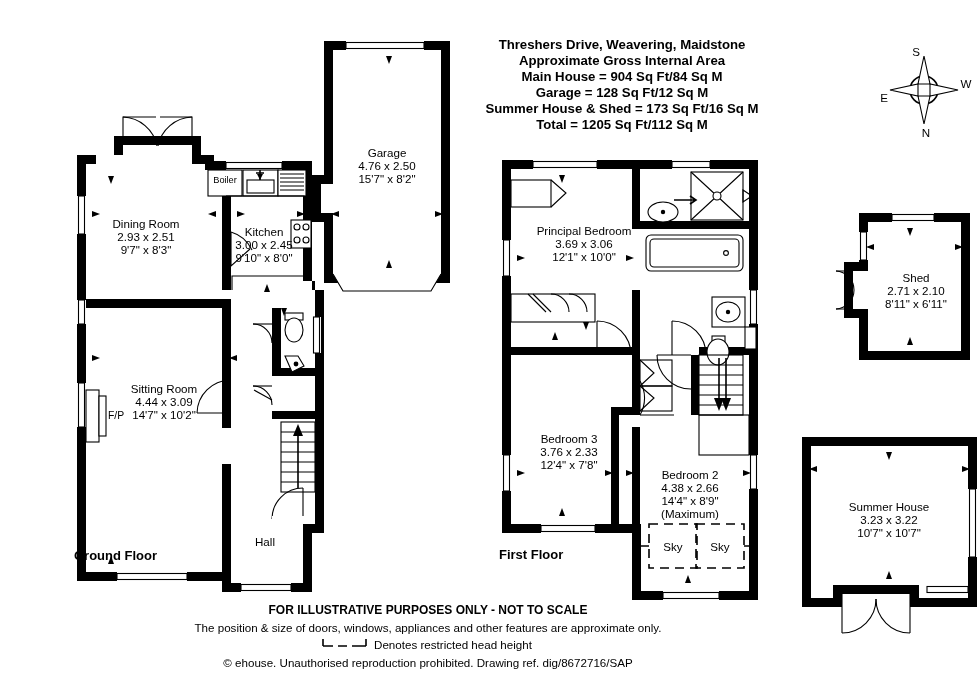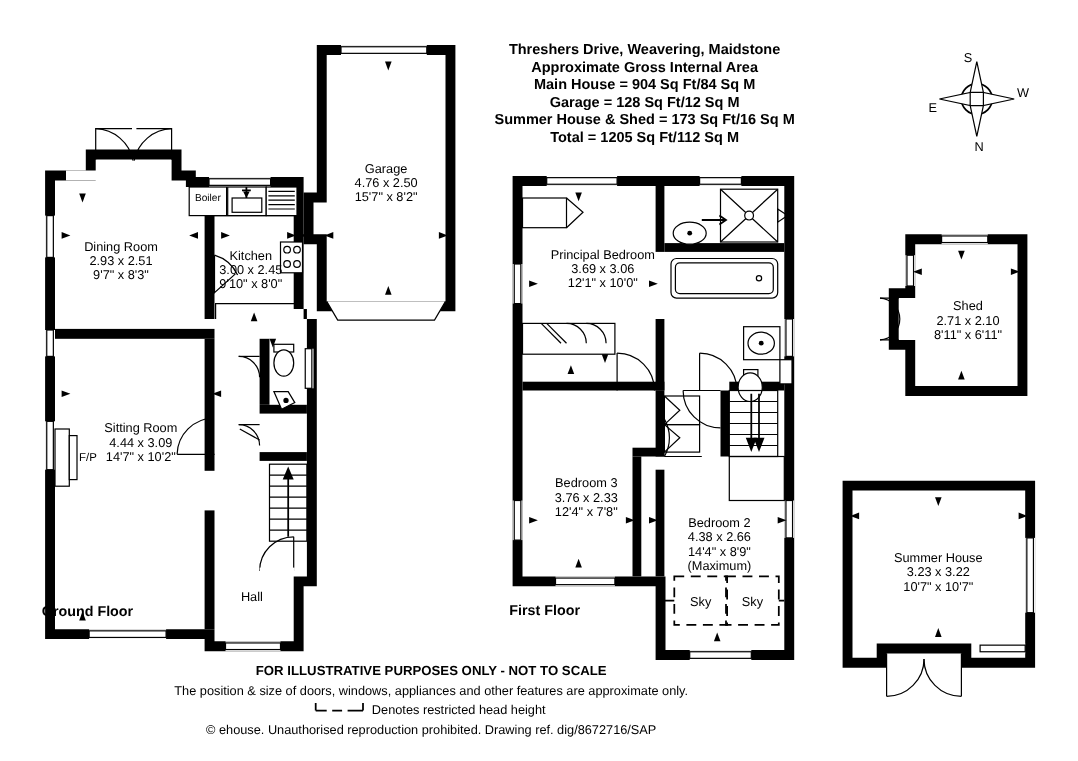--- a/index.html
+++ b/index.html
@@ -14,20 +14,21 @@
     position: relative;
     font-family: "Liberation Sans", sans-serif;
     color: #000000;
     overflow: hidden;
   }
   #plan-root {
     position: absolute;
     left: 0; top: 0;
     width: 907px;
     height: 692px;
+    padding-left: 36px;
   }
   svg#floorplan-svg {
     display: block;
     width: 980px;
     height: 692px;
   }
   .wall { fill: #000000; }
   .thin { fill: none; stroke: #000000; stroke-width: 1.1; }
   .thin2 { fill: none; stroke: #000000; stroke-width: 1.6; }
   .fillwhite { fill: #ffffff; stroke: #000000; stroke-width: 1.1; }

